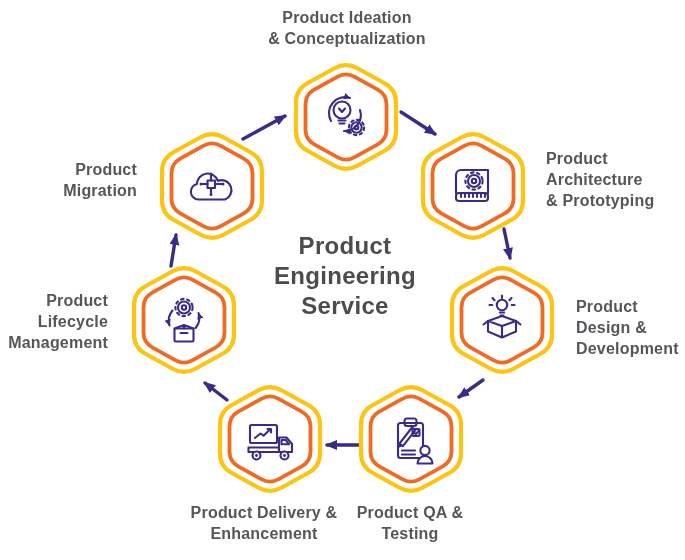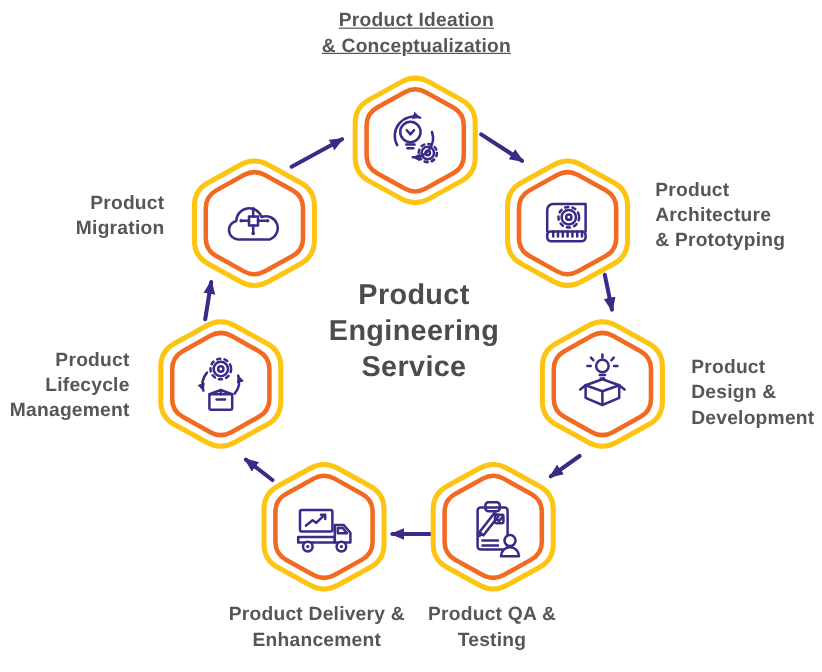--- a/index.html
+++ b/index.html
@@ -24,21 +24,21 @@
   .node-design       { left:447px; top:260px; }
   .node-qa           { left:356px; top:379px; }
   .node-delivery     { left:215px; top:379px; }
   .node-lifecycle    { left:129px; top:260px; }
   .node-migration    { left:157px; top:126px; }
   
   .label {
     position:absolute; font-size:16px; font-weight:bold; color:var(--label);
     line-height:1.3; white-space:pre-line; letter-spacing:.2px;
   }
-  .label-ideation     { left:347px; top:8px;   transform:translateX(-50%); text-align:center;text-decoration:underline; }
+  .label-ideation     { left:347px; top:8px;   transform:translateX(-50%); text-align:center; }
   .label-architecture { left:546px; top:149px; text-align:left; }
   .label-design       { left:576px; top:297px; text-align:left; }
   .label-qa           { left:410px; top:503px; transform:translateX(-50%); text-align:center; }
   .label-delivery     { left:264px; top:503px; transform:translateX(-50%); text-align:center; }
   .label-lifecycle    { right:577px; top:291px; text-align:right; }
   .label-migration    { right:548px; top:160px; text-align:right; }
   .center-title {
     position:absolute; left:345px; top:231px; transform:translateX(-50%);
     text-align:center; font-size:24px; font-weight:bold; color:var(--title);
     line-height:1.24; white-space:pre-line; letter-spacing:.3px;

